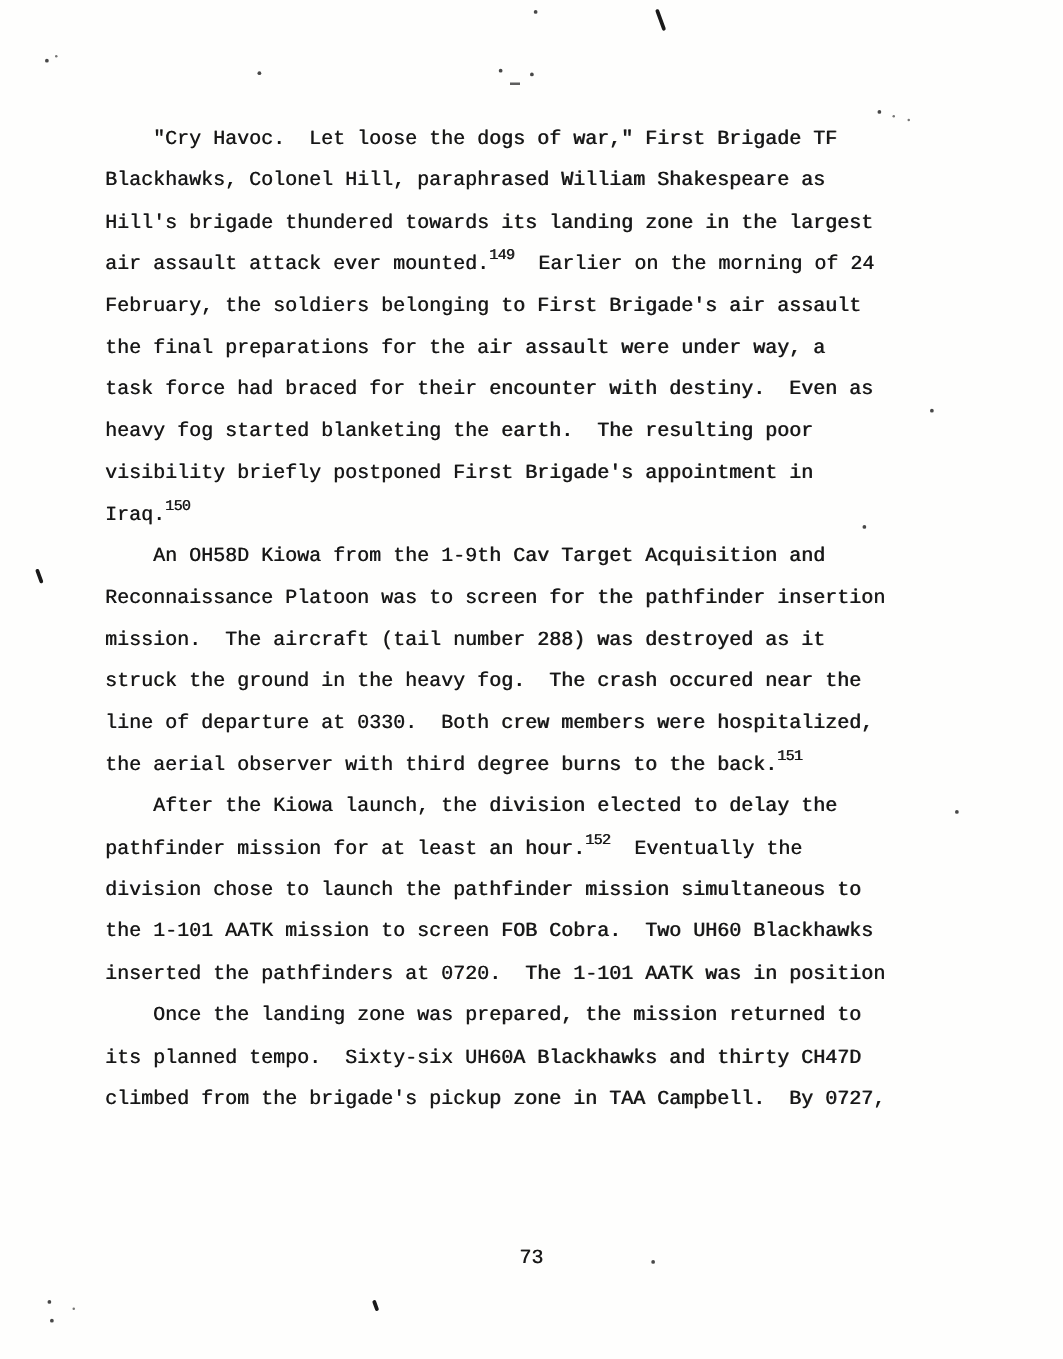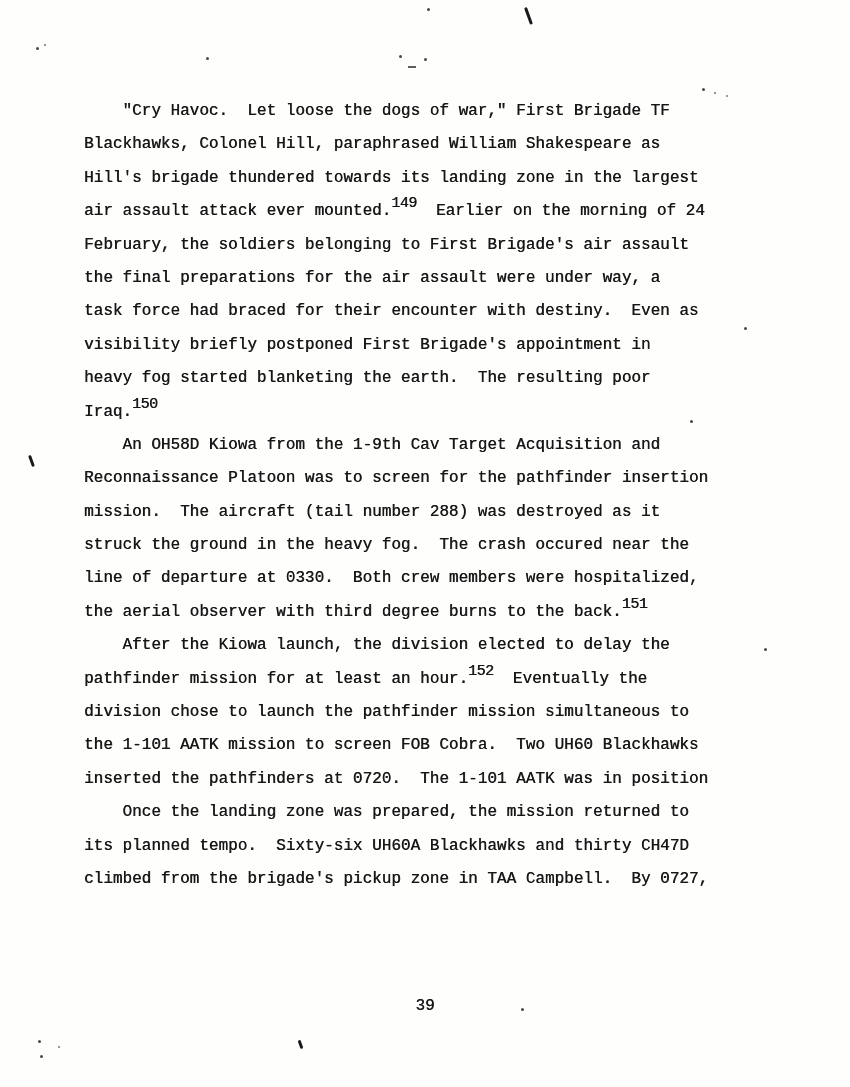--- a/index.html
+++ b/index.html
@@ -23,21 +23,21 @@
     width: 680px;
   }
   .line {
     white-space: pre;
     font-size: 16px;
     line-height: 33.4px;
     height: 33.4px;
     text-shadow: 0.45px 0 0 rgba(22,22,22,0.85);
   }
   .sup {
-    font-size: 15px;
+    font-size: 12px;
     position: relative;
     top: -8px;
     letter-spacing: -0.5px;
   }
   .page-number {
     position: absolute;
     top: 996px;
     left: 0;
     width: 100%;
     text-align: center;
@@ -101,34 +101,34 @@
   <div class="artifact stroke" style="left:299px; top:1040px; height:9px;"></div>
 
   <div class="text-block">
       <div class="line"><span>    "Cry Havoc.  Let loose the dogs of war," First Brigade TF</span></div>
       <div class="line"><span>Blackhawks, Colonel Hill, paraphrased William Shakespeare as</span></div>
       <div class="line"><span>Hill's brigade thundered towards its landing zone in the largest</span></div>
       <div class="line"><span>air assault attack ever mounted.</span><span class="sup">149</span><span>  Earlier on the morning of 24</span></div>
       <div class="line"><span>February, the soldiers belonging to First Brigade's air assault</span></div>
       <div class="line"><span>the final preparations for the air assault were under way, a</span></div>
       <div class="line"><span>task force had braced for their encounter with destiny.  Even as</span></div>
+      <div class="line"><span>heavy fog started blanketing the earth.  The resulting poor</span></div>
       <div class="line"><span>visibility briefly postponed First Brigade's appointment in</span></div>
-      <div class="line"><span>heavy fog started blanketing the earth.  The resulting poor</span></div>
       <div class="line"><span>Iraq.</span><span class="sup">150</span></div>
       <div class="line"><span>    An OH58D Kiowa from the 1-9th Cav Target Acquisition and</span></div>
       <div class="line"><span>Reconnaissance Platoon was to screen for the pathfinder insertion</span></div>
       <div class="line"><span>mission.  The aircraft (tail number 288) was destroyed as it</span></div>
       <div class="line"><span>struck the ground in the heavy fog.  The crash occured near the</span></div>
       <div class="line"><span>line of departure at 0330.  Both crew members were hospitalized,</span></div>
       <div class="line"><span>the aerial observer with third degree burns to the back.</span><span class="sup">151</span></div>
       <div class="line"><span>    After the Kiowa launch, the division elected to delay the</span></div>
       <div class="line"><span>pathfinder mission for at least an hour.</span><span class="sup">152</span><span>  Eventually the</span></div>
       <div class="line"><span>division chose to launch the pathfinder mission simultaneous to</span></div>
       <div class="line"><span>the 1-101 AATK mission to screen FOB Cobra.  Two UH60 Blackhawks</span></div>
       <div class="line"><span>inserted the pathfinders at 0720.  The 1-101 AATK was in position</span></div>
       <div class="line"><span>    Once the landing zone was prepared, the mission returned to</span></div>
       <div class="line"><span>its planned tempo.  Sixty-six UH60A Blackhawks and thirty CH47D</span></div>
       <div class="line"><span>climbed from the brigade's pickup zone in TAA Campbell.  By 0727,</span></div>
     </div>
 
-  <div class="page-number">39</div>
+  <div class="page-number">73</div>
 
 </div>
 
 </body></html>

